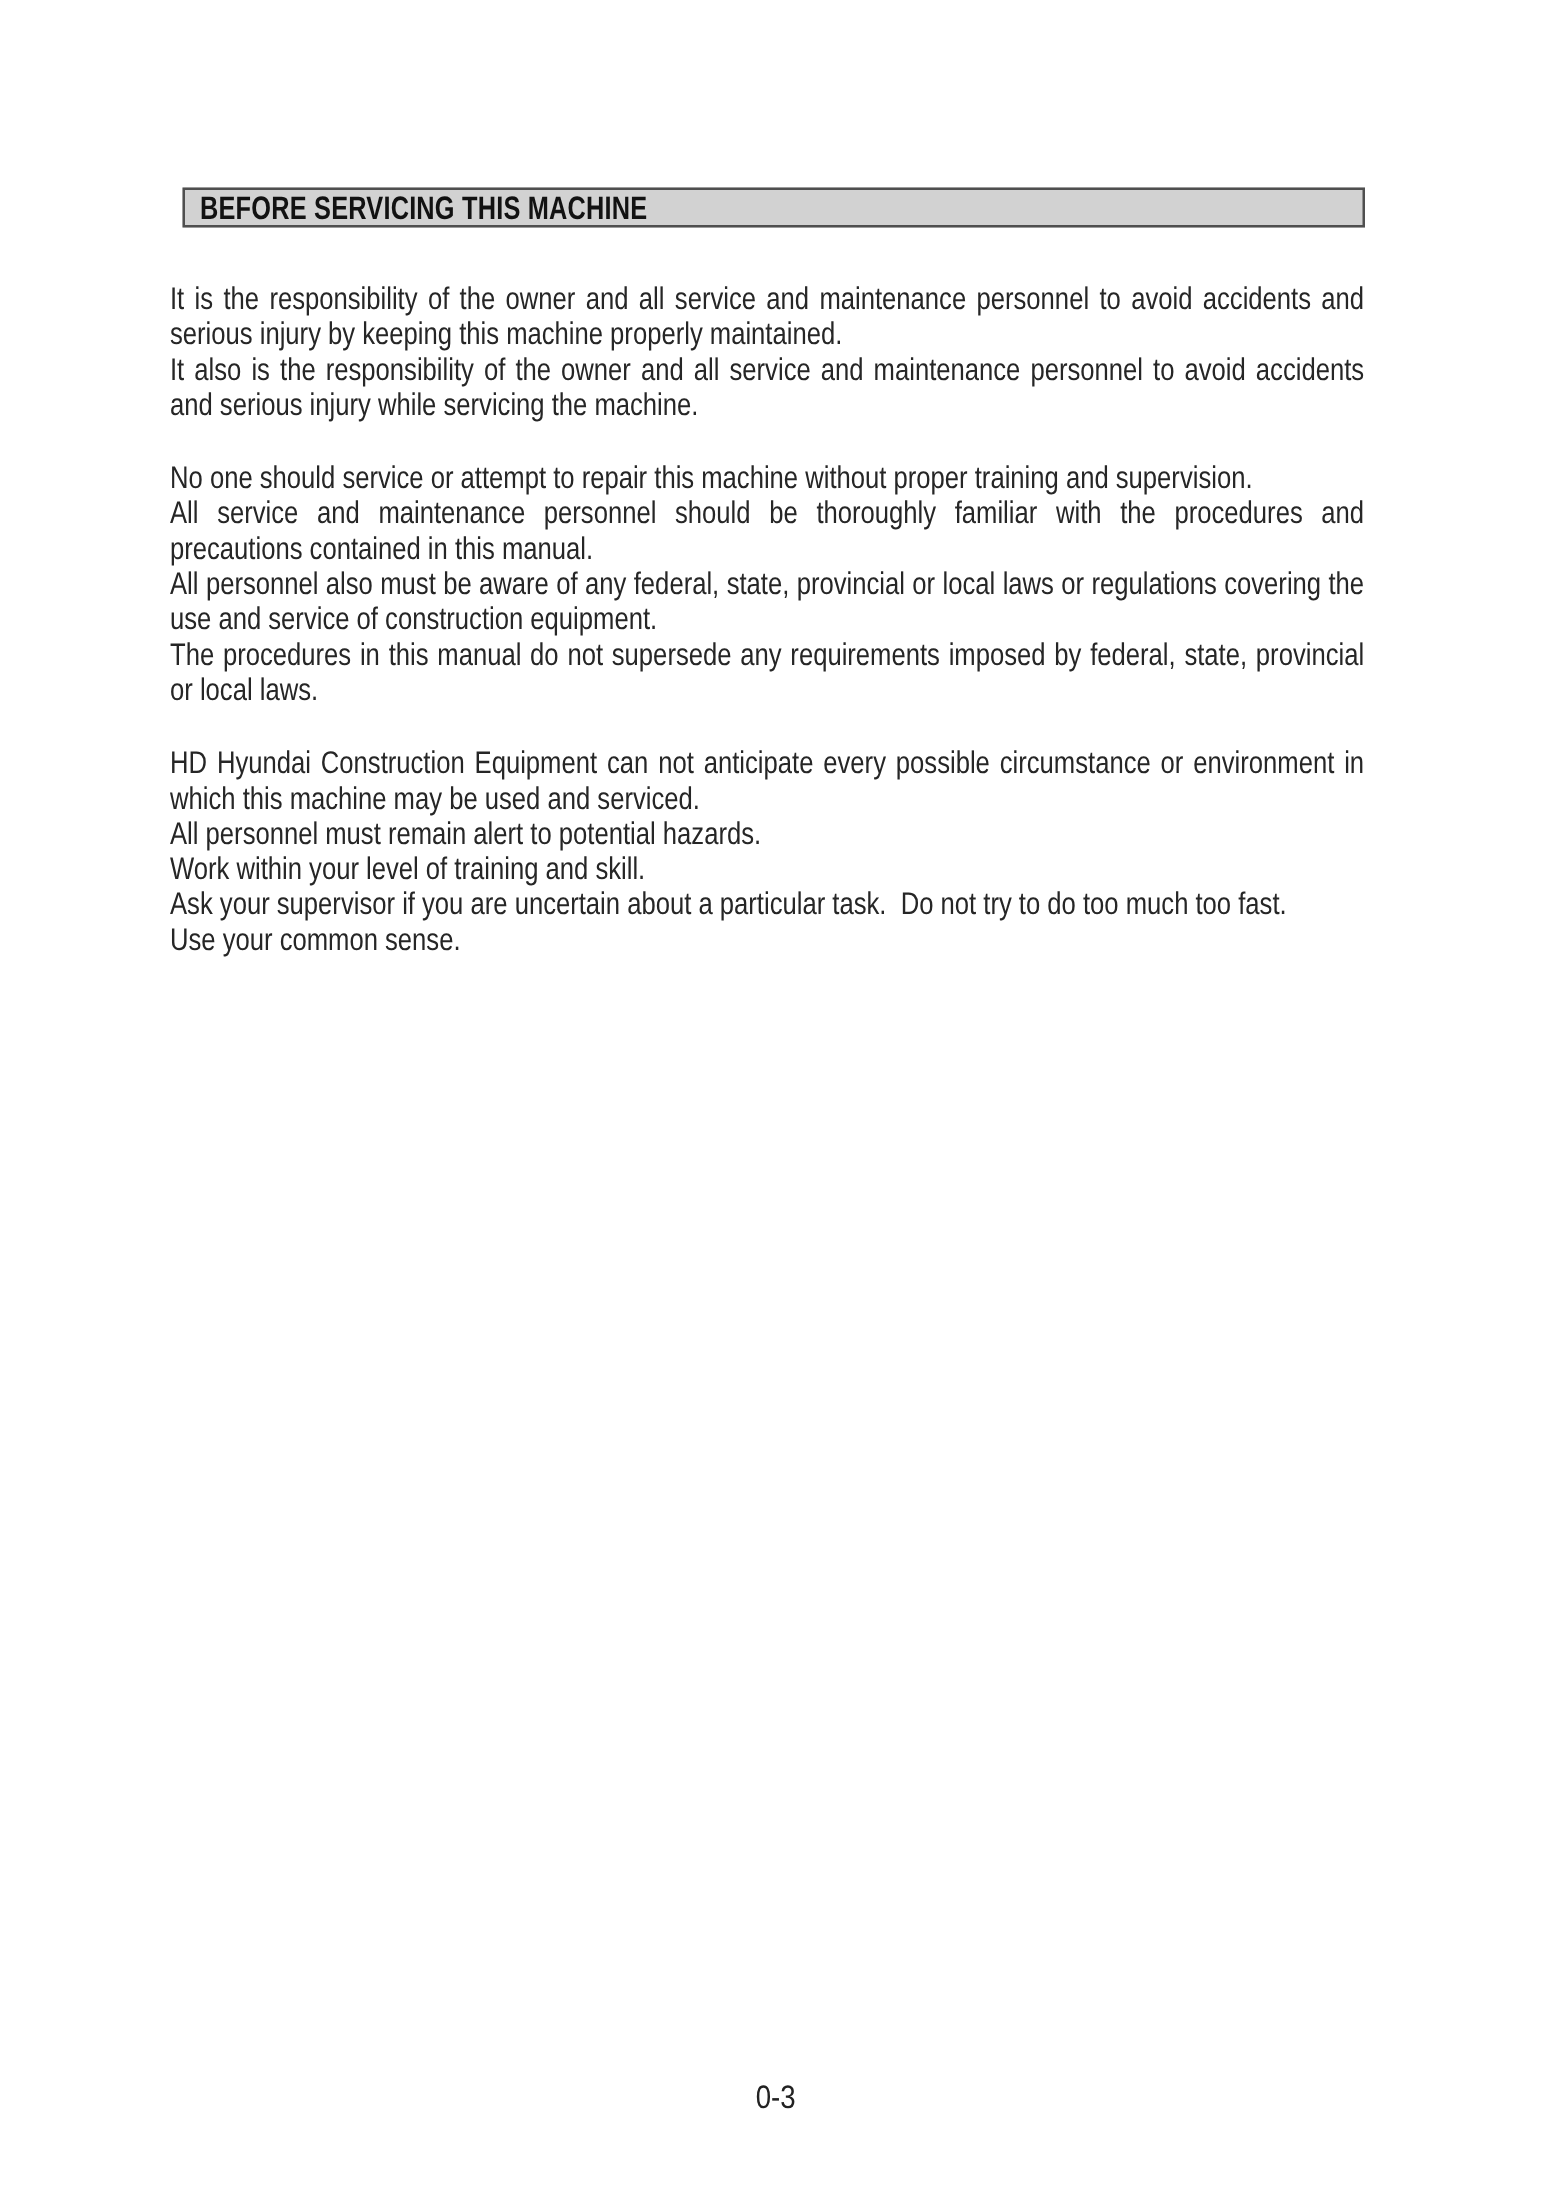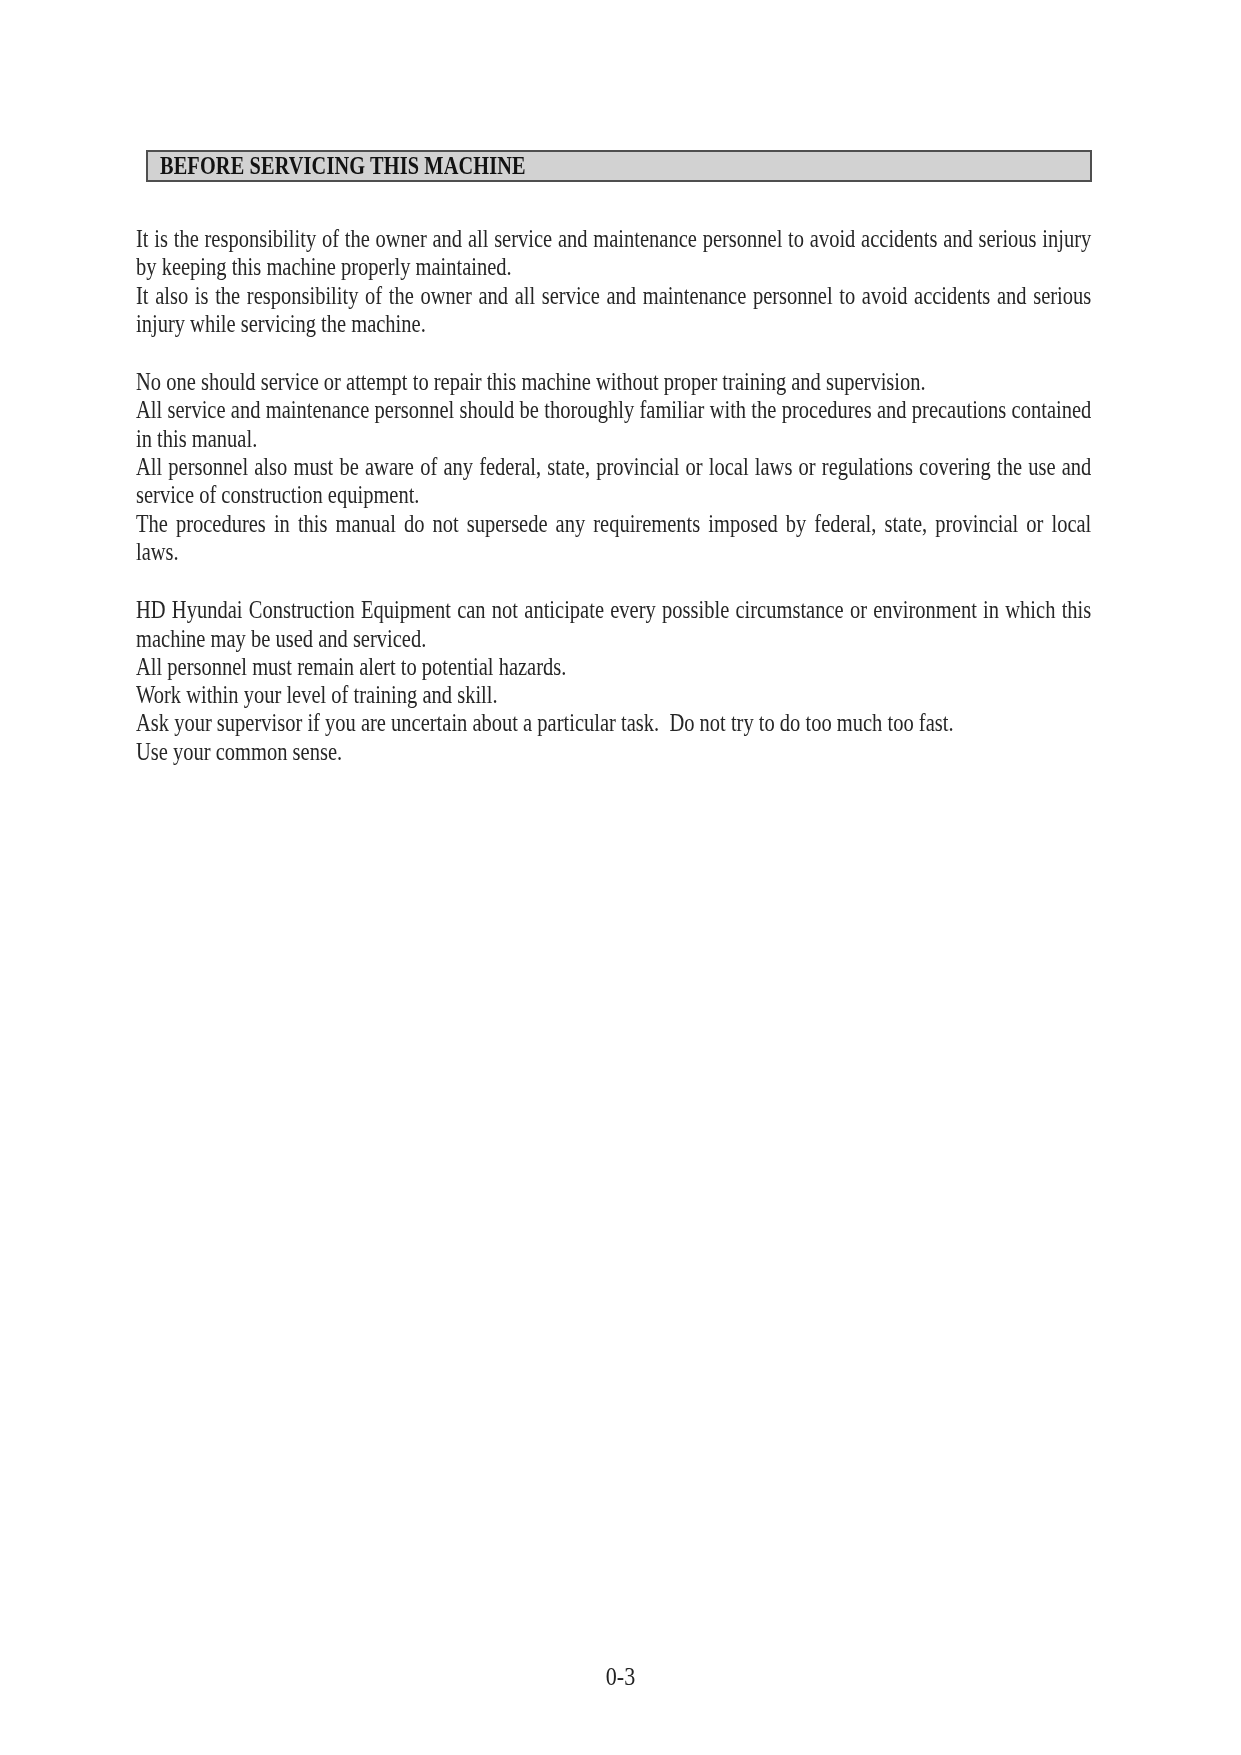--- a/index.html
+++ b/index.html
@@ -11,21 +11,21 @@
   html,body{margin:0;padding:0;}
   body{
     width:1241px;height:1755px;
     background:var(--page-bg);
     font-family:"Liberation Sans", sans-serif;
     position:relative;
     overflow:hidden;
   }
   .page{
     position:absolute;left:0;top:0;
-    width:1241px;height:1755px;font-family:Liberation Serif, serif;
+    width:1241px;height:1755px;
   }
   .title-bar{
     position:absolute;
     left:146px;top:150px;
     width:946px;height:32px;
     box-sizing:border-box;
     background:var(--header-bg);
     border:2px solid var(--header-border);
     display:flex;
     align-items:center;

